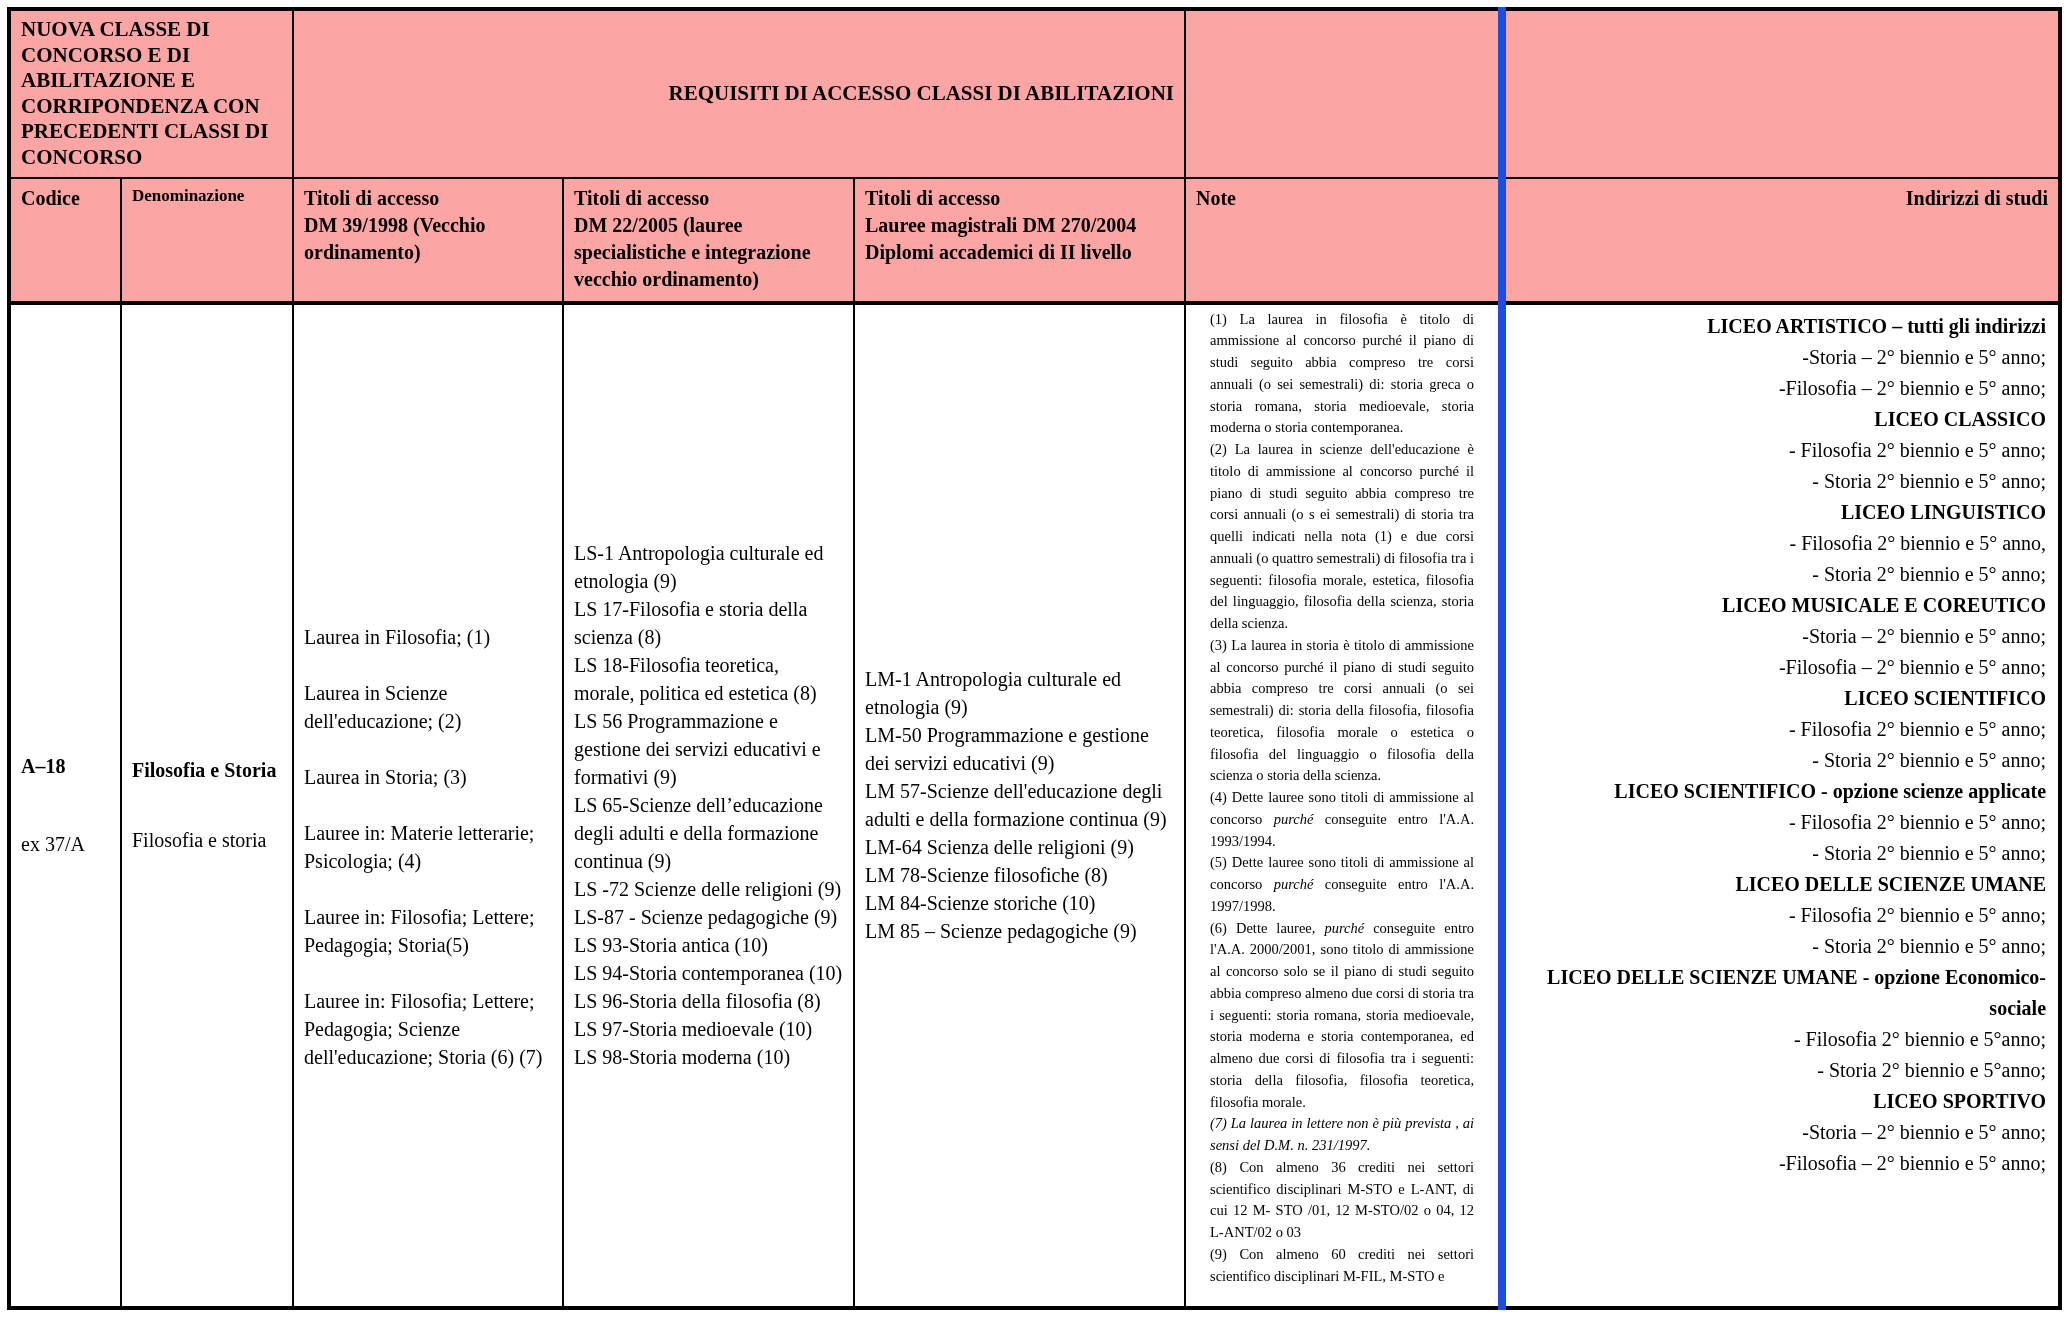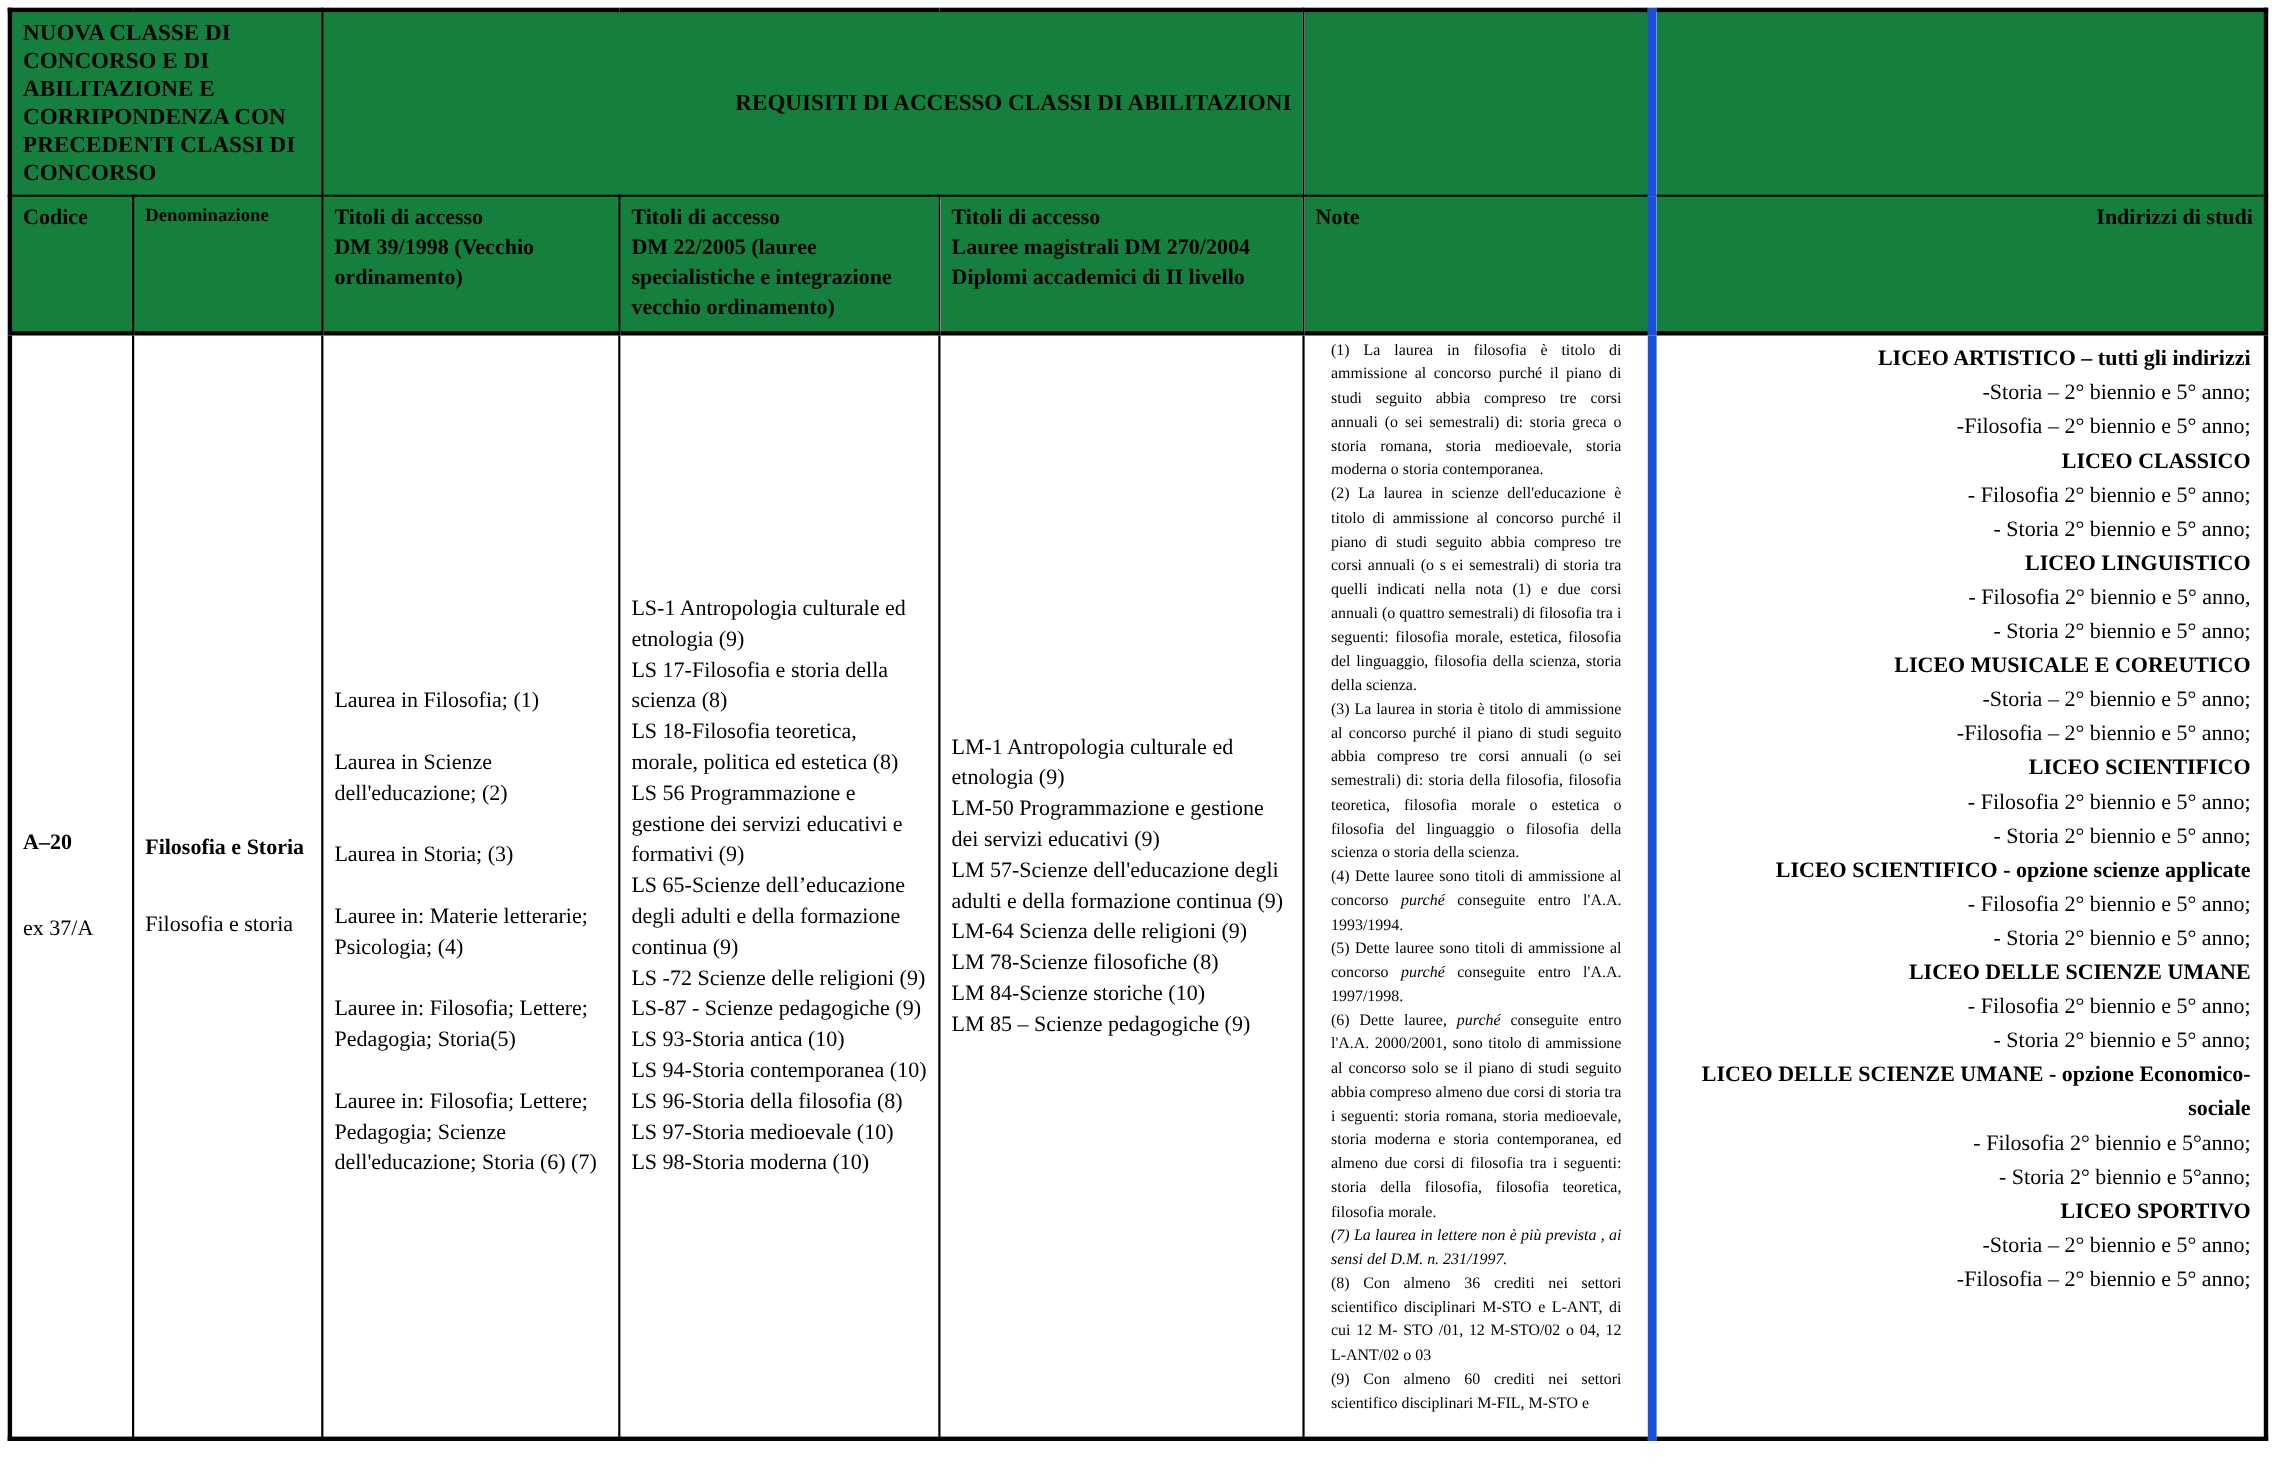--- a/index.html
+++ b/index.html
@@ -5,21 +5,21 @@
   html,body{margin:0;padding:0;background:#ffffff;}
   body{width:2065px;height:1343px;position:relative;font-family:"Liberation Serif","DejaVu Serif",serif;color:#000;}
   table.main{border-collapse:collapse;table-layout:fixed;position:absolute;left:7px;top:7px;width:2051px;border:4px solid #000;}
   td{border:2px solid #000;vertical-align:top;padding:6px 10px;overflow:hidden;}
   
   col.c1{width:112px}col.c2{width:172px}col.c3{width:270px}col.c4{width:291px}col.c5{width:331px}col.c6{width:317px}col.c7{width:558px}
   
   tr.hrow1{height:153px}
   tr.hrow2{height:125px}
   tr.drow{height:1005px}
-  td.hdr{background:#15803d;font-weight:bold;font-size:21px;line-height:1.22;}
+  td.hdr{background:#fca5a5;font-weight:bold;font-size:21px;line-height:1.22;}
   td.hdr .pre{white-space:pre-line;}
   td.req{text-align:right;vertical-align:middle;}
   td.hdr2{font-size:20px;line-height:1.35;}
   td.denomh{font-size:17px;}
   tr.hrow2 td{border-bottom:4px solid #000;}
   td.thickL{border-left:8px solid #1d4ed8;text-align:right;}
   
   td.codice,td.denom{vertical-align:middle;font-size:20px;line-height:1.3;}
   td.codice .top{font-weight:bold;margin-bottom:52px;}
   td.denom .top{font-weight:bold;margin-bottom:44px;}
@@ -87,21 +87,21 @@
     </td>
     <td class="hdr hdr2">
       <div>Note</div>
     </td>
     <td class="hdr hdr2 thickL">
       <div>Indirizzi di studi</div>
     </td>
   </tr>
   <tr class="drow">
     <td class="codice">
-      <div class="top">A–20</div>
+      <div class="top">A–18</div>
       <div>ex 37/A</div>
     </td>
     <td class="denom">
       <div class="top">Filosofia e Storia</div>
       <div>Filosofia e storia</div>
     </td>
     <td class="t39">
           <div class="t39-item">Laurea in Filosofia; (1)</div>
           <div class="t39-item">Laurea in Scienze dell'educazione; (2)</div>
           <div class="t39-item">Laurea in Storia; (3)</div>

